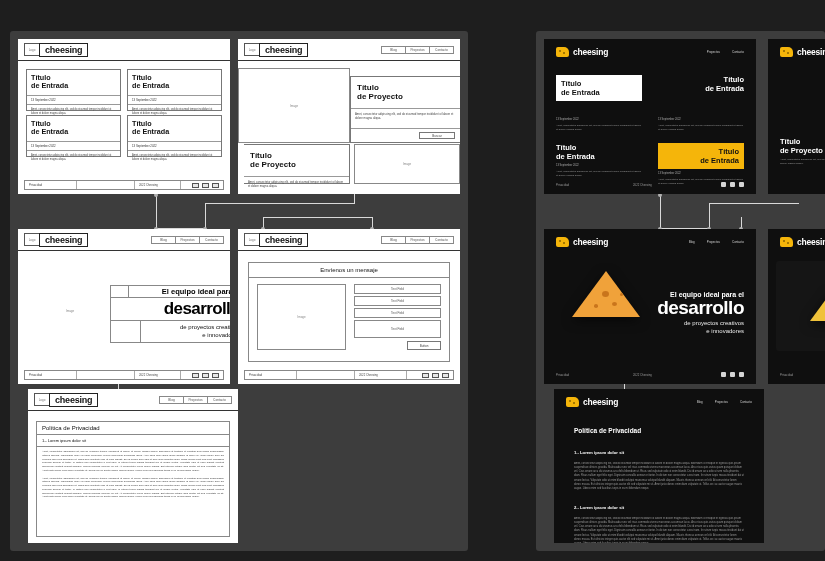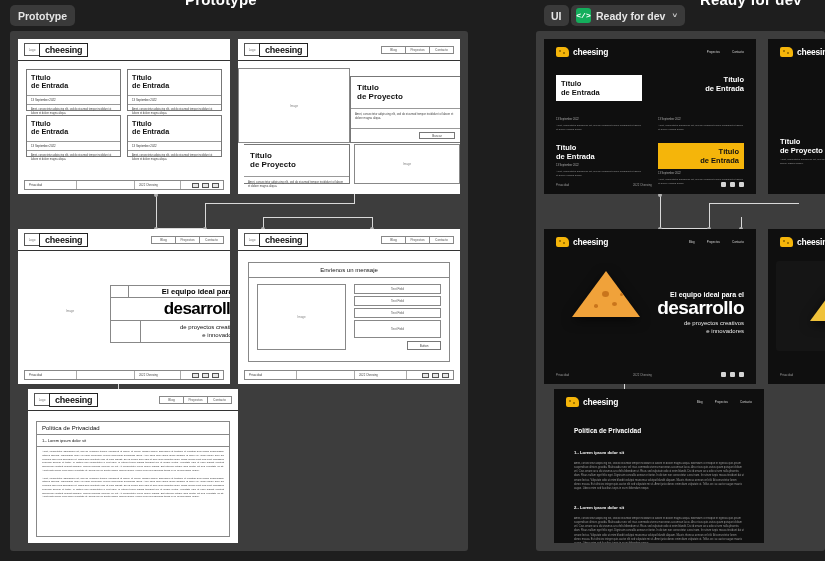--- a/index.html
+++ b/index.html
@@ -136,40 +136,20 @@
 
   .dk-h1 { color: #fff; font-weight: bold; font-size: 6.5px; }
   .dk-h2 { color: #fff; font-weight: bold; font-size: 4.2px; }
   .dk-p  { color: #9a9a9a; font-size: 2.6px; line-height: 1.6; }
 </style>
 </head>
 <body>
 
 <div class="root">
 
-  <div class="topbar">
-    <div class="cut-title left">Prototype</div>
-    <div class="cut-title right">Ready for dev</div>
-
-    <div class="pill proto">
-      <span>Prototype</span>
-    </div>
-
-    <div class="pill ui">
-      <span>UI</span>
-    </div>
-
-    <div class="pill dev">
-      <span class="codechip">
-        <span>&lt;/&gt;</span>
-      </span>
-      <span>Ready for dev</span>
-      <span class="chev">˅</span>
-    </div>
-  </div>
 
   <div class="panel panel-left">
 
     <div class="wire" style="left:146px; top:164px; width:1px; height:34px;"></div>
     <div class="wire" style="left:146px; top:197px; width:50px; height:1px;"></div>
     <div class="wire" style="left:195px; top:172px; width:1px; height:26px;"></div>
     <div class="wire" style="left:195px; top:172px; width:150px; height:1px;"></div>
     <div class="wire" style="left:344px; top:152px; width:1px; height:21px;"></div>
     <div class="wire" style="left:253px; top:186px; width:1px; height:12px;"></div>
     <div class="wire" style="left:253px; top:186px; width:110px; height:1px;"></div>

